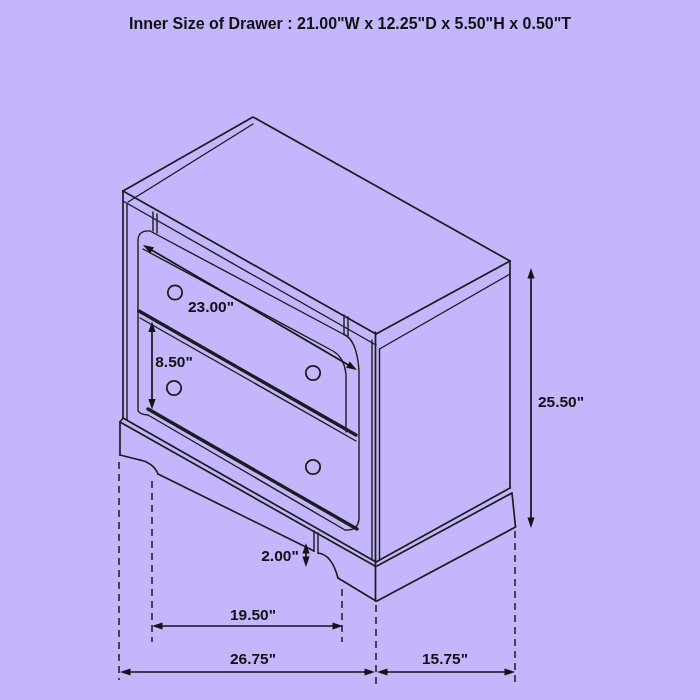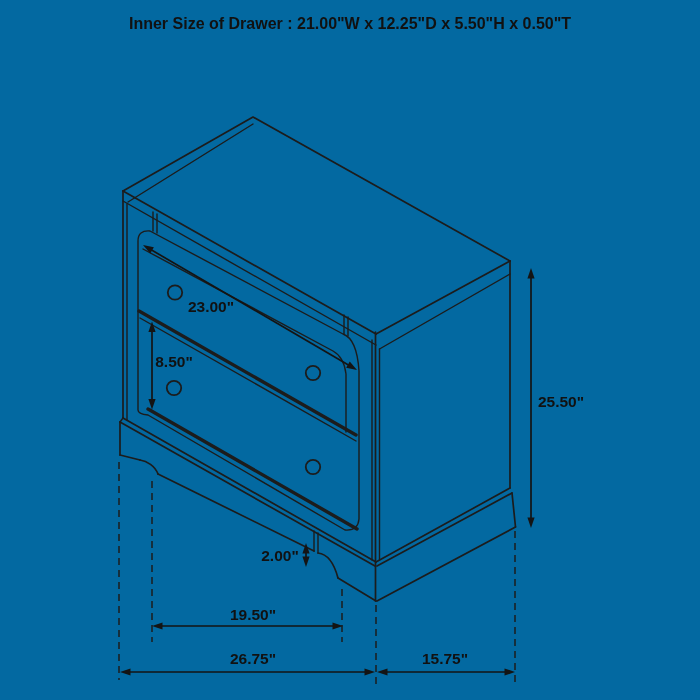--- a/index.html
+++ b/index.html
@@ -1,17 +1,17 @@
 <!DOCTYPE html>
 <html><head>
 <meta charset="utf-8">
 <style>
   html,body{margin:0;padding:0;background:#fff;}
   .stage{
-    position:relative;width:700px;height:700px;background:#0369a1;
+    position:relative;width:700px;height:700px;background:#c4b5fd;
     font-family:"Liberation Sans", sans-serif;overflow:hidden;
   }
   svg{display:block;}
   .ln{fill:none;stroke:#1c1c1c;stroke-width:1.7;stroke-linecap:round;stroke-linejoin:round;}
   .ln-thin{fill:none;stroke:#1c1c1c;stroke-width:1.4;stroke-linecap:round;stroke-linejoin:round;}
   .ln-thick{fill:none;stroke:#1c1c1c;stroke-width:3.4;stroke-linecap:round;}
   .knob{fill:none;stroke:#1c1c1c;stroke-width:1.8;}
   .ext{fill:none;stroke:#1c1c1c;stroke-width:1.5;stroke-dasharray:7 5;}
   .dim{fill:none;stroke:#141414;stroke-width:1.7;}
   .head{fill:#141414;stroke:none;}

